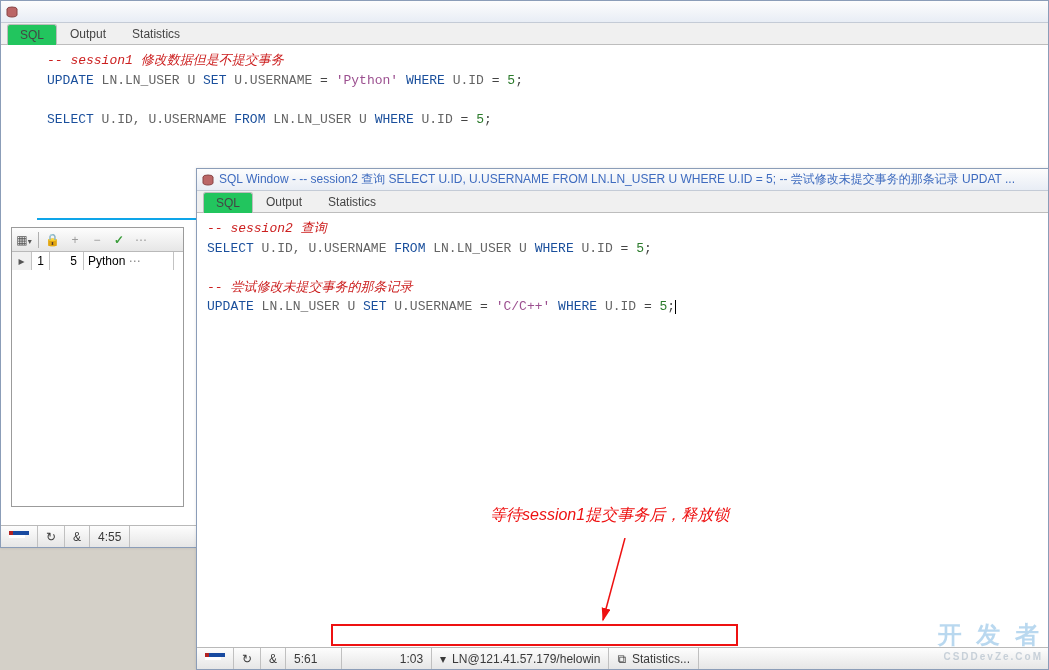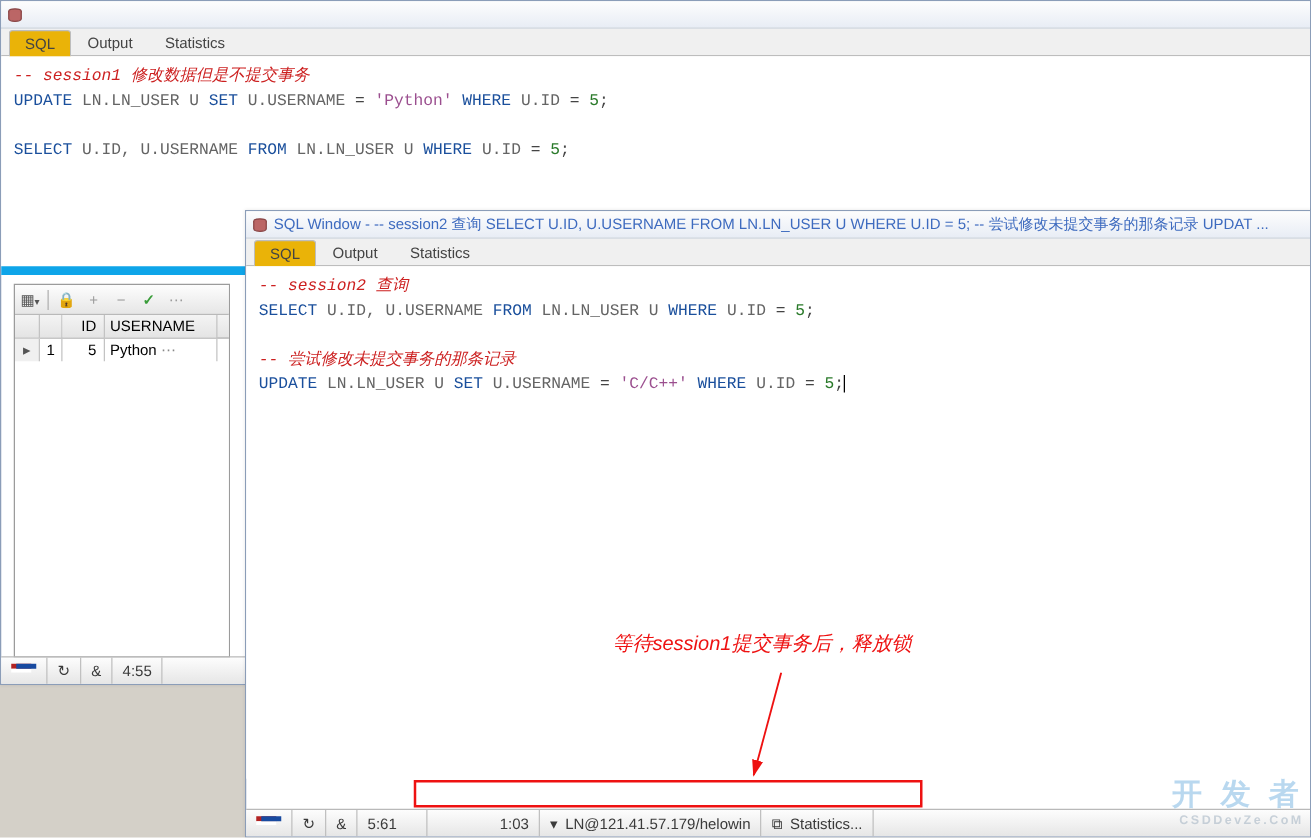--- a/index.html
+++ b/index.html
@@ -5,21 +5,21 @@
 * { box-sizing: border-box; margin: 0; padding: 0; }
 body { font-family: "Segoe UI", Tahoma, sans-serif; font-size: 12px; background: #d4d0c8; width: 1049px; height: 670px; position: relative; overflow: hidden; }
 
 .window { position: absolute; background: #fff; border: 1px solid #8b9db8; box-shadow: 0 0 3px rgba(0,0,0,0.1); }
 .title-bar { height: 22px; background: linear-gradient(#fdfdfd, #e8edf5); border-bottom: 1px solid #c4cbd6; display: flex; align-items: center; padding: 0 4px; color: #3e6bbf; font-size: 12px; overflow: hidden; white-space: nowrap; }
 .title-bar .icon { width: 14px; height: 14px; margin-right: 4px; display: inline-flex; align-items: center; justify-content: center; }
 .title-bar .icon svg { width: 14px; height: 14px; }
 
 .tabs { display: flex; height: 22px; background: #f0f0f0; border-bottom: 1px solid #bdbdbd; align-items: flex-end; padding-left: 6px; }
 .tab { padding: 3px 12px; font-size: 12px; color: #444; border: 1px solid transparent; border-bottom: none; cursor: pointer; }
-.tab.active { background: #eab308; border-color: #bdbdbd; border-top-left-radius: 3px; border-top-right-radius: 3px; position: relative; top: 1px; }
+.tab.active { background: #22c55e; border-color: #bdbdbd; border-top-left-radius: 3px; border-top-right-radius: 3px; position: relative; top: 1px; }
 
 .editor { font-family: Consolas, "Courier New", monospace; font-size: 13px; line-height: 1.5; padding: 6px 10px; background: #fff; white-space: pre; overflow: auto; }
 .comment { color: #cc2020; font-style: italic; }
 .keyword { color: #1a4f9c; font-weight: normal; }
 .keyword2 { color: #2a7a2a; }
 .string { color: #9b4f8f; }
 .ident { color: #646464; }
 .op { color: #444; }
 
 
@@ -41,21 +41,21 @@
 
 .status { display: flex; align-items: center; height: 22px; background: linear-gradient(#fdfdfd,#e6e6e6); border-top: 1px solid #b9b9b9; font-size: 12px; color: #3a3a3a; }
 .status .seg { padding: 0 8px; display: flex; align-items: center; gap: 4px; border-right: 1px solid #c0c0c0; height: 100%; }
 .flag { width: 16px; height: 11px; display: inline-block; }
 .flag::before { content:""; display:block; height: 4px; background:#b22222; }
 .flag::after { content:""; display:block; height:3px; background:#fff; border-top:0; }
 .flag-b { height:4px; background:#184aa0; display:inline-block; width:16px; margin-left:-16px; position:relative; top:-4px; }
 
 
 #win1 { left: 0; top: 0; width: 1049px; height: 548px; }
-#win1 .editor { height: 175px; border-bottom: 7px solid #0ea5e9; }
+#win1 .editor { height: 175px; border-bottom: 2px solid #0ea5e9; margin-left: 36px; }
 
 
 #win2 { left: 196px; top: 168px; width: 853px; height: 502px; }
 #win2 .editor { height: 410px; position: relative; }
 
 
 .anno { position: absolute; color: #e11; font-size: 16px; font-weight: normal; pointer-events: none; }
 .arrow-svg { position: absolute; pointer-events: none; }
 .highlight-box { position: absolute; border: 2px solid #e11; pointer-events: none; }
 
@@ -93,26 +93,20 @@
 
   <div id="grid1" class="grid">
     <div class="grid-toolbar">
       <span class="tb-ico">▦<span style="font-size:8px">▾</span></span>
       <span class="tb-sep"></span>
       <span class="tb-ico">🔒</span>
       <span class="tb-ico" style="color:#9c9c9c">+</span>
       <span class="tb-ico" style="color:#9c9c9c">−</span>
       <span class="tb-ico" style="color:#3a9d3a; font-weight:bold">✓</span>
       <span class="tb-ico" style="color:#9c9c9c">⋯</span>
-    </div>
-    <div class="grid-head">
-      <div class="cell row-ind"></div>
-      <div class="cell c-idx"></div>
-      <div class="cell c-id">ID</div>
-      <div class="cell c-un">USERNAME</div>
     </div>
     <div class="grid-body">
       <div class="grid-row">
         <div class="cell row-ind">▸</div>
         <div class="cell c-idx">1</div>
         <div class="cell c-id">5</div>
         <div class="cell c-un"><span>Python</span> <span class="dots">⋯</span></div>
       </div>
     </div>
   </div>

